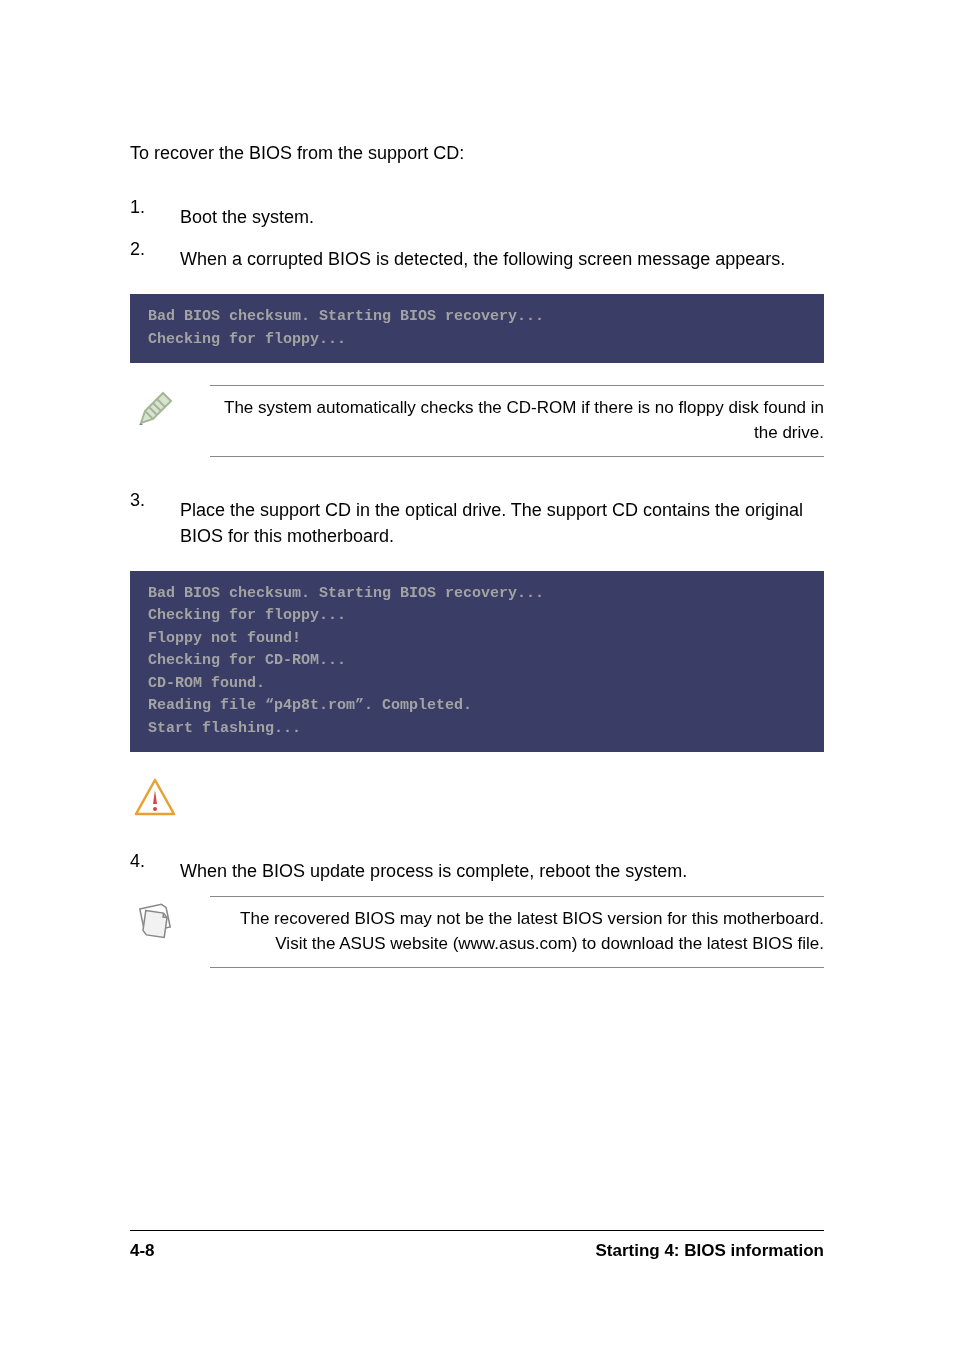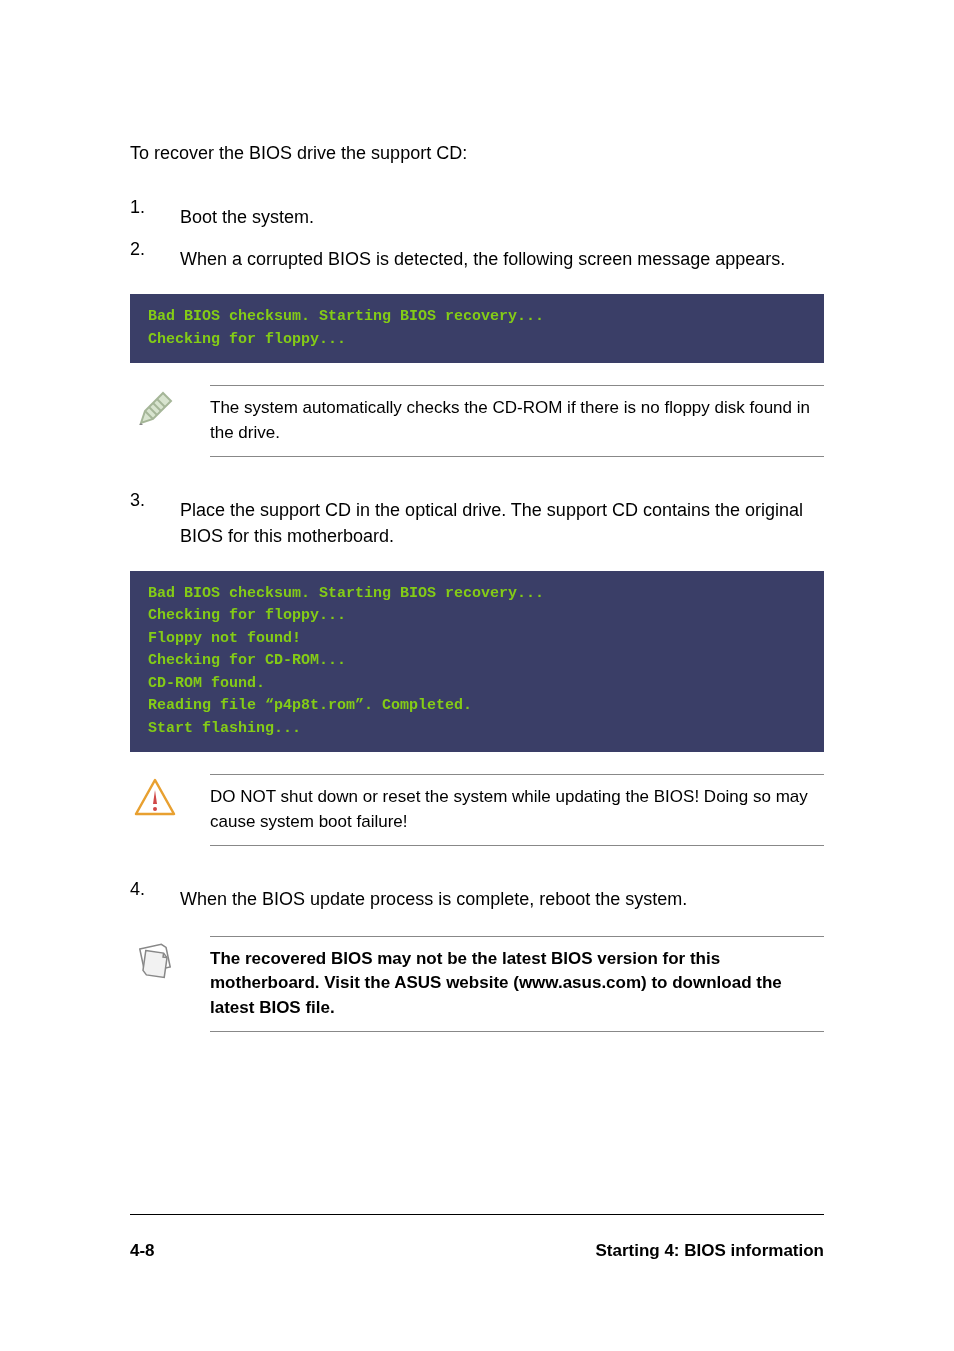--- a/index.html
+++ b/index.html
@@ -33,34 +33,35 @@
     .numbered-item .num {
       width: 50px;
       flex-shrink: 0;
     }
     .numbered-item .txt {
       flex: 1;
       margin-top: 10px;
     }
     .code-block {
       background: #3a3e67;
-      color: #84cc16;
+      color: #a3a3a3;
       font-family: "Courier New", monospace;
       font-weight: bold;
       font-size: 15px;
       padding: 12px 18px;
       margin: 22px 0 22px 0;
       line-height: 1.5;
       white-space: pre;
     }
     .callout {
       display: flex;
       align-items: flex-start;
       gap: 30px;
       margin: 14px 0 30px 0;
+      text-align: right;
     }
     .callout .icon-wrap {
       width: 50px;
       flex-shrink: 0;
       display: flex;
       justify-content: center;
       padding-top: 4px;
     }
     .callout .callout-body {
       flex: 1;
@@ -68,36 +69,36 @@
       border-top: 1px solid #888;
       border-bottom: 1px solid #888;
       padding: 10px 0;
     }
     .footer {
       position: absolute;
       left: 130px;
       right: 130px;
       bottom: 90px;
       border-top: 1px solid #000;
-      padding-top: 26px;
+      padding-top: 10px;
       display: flex;
       justify-content: space-between;
       font-size: 17px;
       font-weight: bold;
     }
     svg {
       display: block;
     }
   </style>
 </head>
 <body>
 
 <div class="content">
 
-  <p class="intro">To recover the BIOS drive the support CD:</p>
+  <p class="intro">To recover the BIOS from the support CD:</p>
 
   <ol class="numbered-list">
     <li class="numbered-item">
       <span class="num">1.</span>
       <span class="txt">Boot the system.</span>
     </li>
     <li class="numbered-item">
       <span class="num">2.</span>
       <span class="txt">When a corrupted BIOS is detected, the following screen message appears.</span>
     </li>
@@ -138,31 +139,30 @@
 Start flashing...</div>
 
   <div class="callout">
     <div class="icon-wrap">
       <svg width="42" height="40" viewBox="0 0 42 40">
         <path d="M21 2 L40 36 L2 36 Z" fill="none" stroke="#e8a030" stroke-width="2.5" stroke-linejoin="round"></path>
         <path d="M21 12 L19 26 L23 26 Z" fill="#d04848"></path>
         <circle cx="21" cy="31" r="2" fill="#d04848"></circle>
       </svg>
     </div>
-    <div class="callout-body">DO NOT shut down or reset the system while updating the BIOS! Doing so may cause system boot failure!</div>
   </div>
 
   <ol class="numbered-list">
     <li class="numbered-item">
       <span class="num">4.</span>
       <span class="txt">When the BIOS update process is complete, reboot the system.</span>
     </li>
   </ol>
 
-  <div class="callout" style="margin-top:24px;font-weight:bold;">
+  <div class="callout" style="margin-top:12px;">
     <div class="icon-wrap">
       <svg width="42" height="42" viewBox="0 0 42 42">
         <path d="M8 6 L30 6 L34 10 L34 30 L12 30 L8 26 Z" fill="none" stroke="#888" stroke-width="1.5" transform="rotate(-12 21 18)"></path>
         <path d="M10 12 L28 12 L32 16 L32 36 L14 36 L10 32 Z" fill="#f2f2f2" stroke="#888" stroke-width="1.5" transform="rotate(8 21 24)"></path>
         <path d="M28 12 L28 16 L32 16" fill="none" stroke="#888" stroke-width="1.5" transform="rotate(8 21 24)"></path>
       </svg>
     </div>
     <div class="callout-body">The recovered BIOS may not be the latest BIOS version for this motherboard. Visit the ASUS website (www.asus.com) to download the latest BIOS file.</div>
   </div>
 

